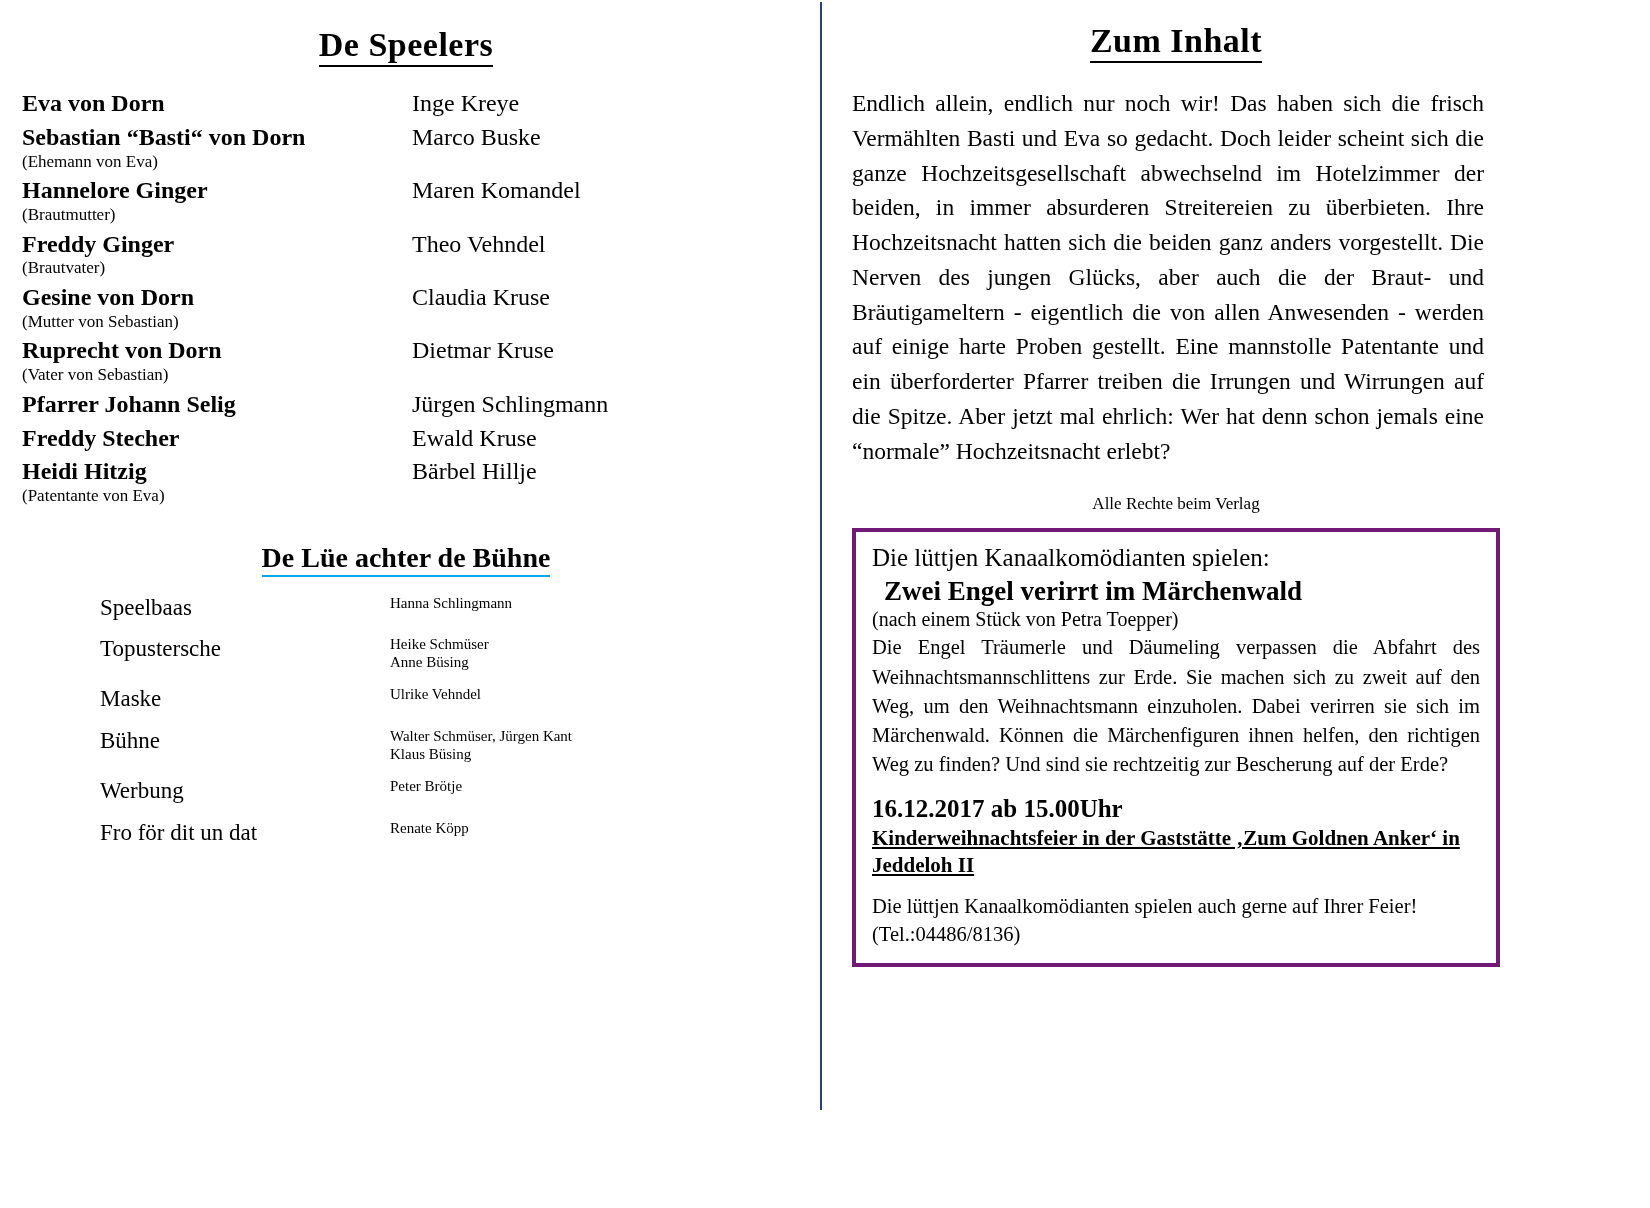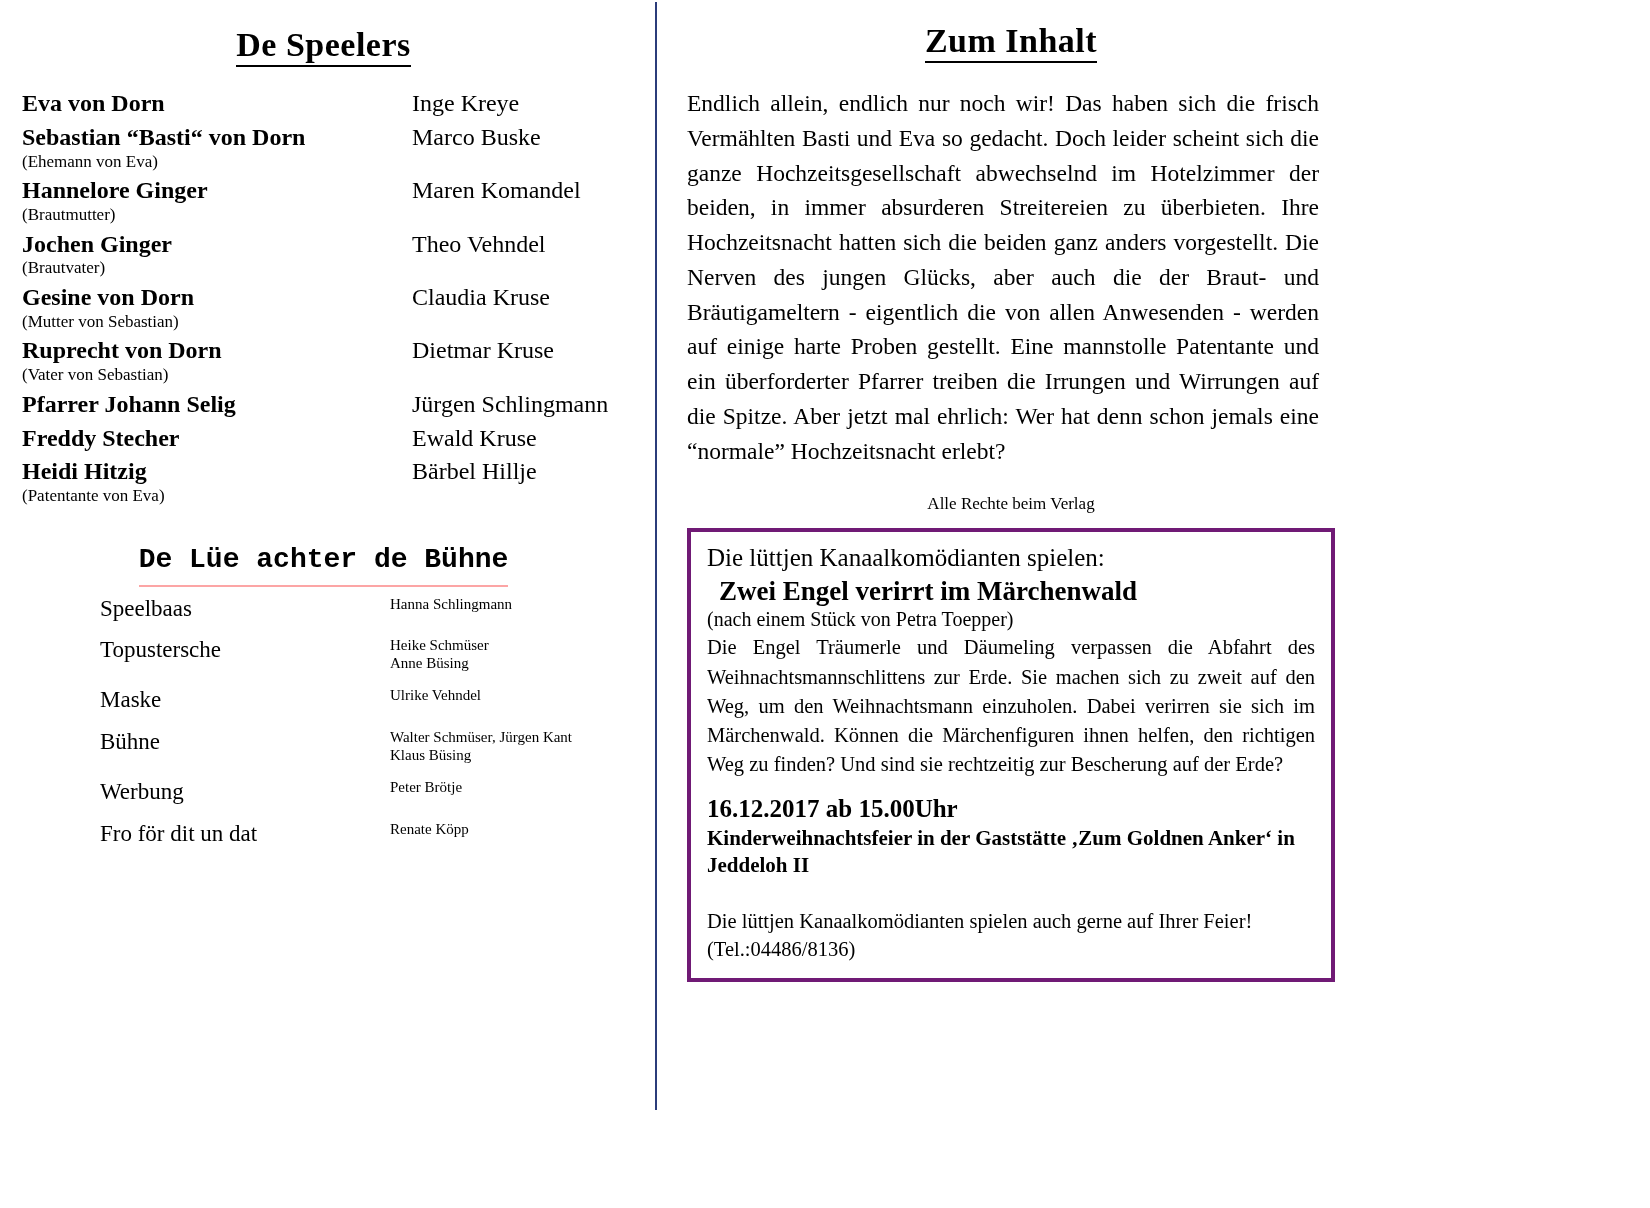--- a/index.html
+++ b/index.html
@@ -15,21 +15,21 @@
     position: relative;
     overflow: hidden;
   }
   .page {
     display: flex;
     width: 1650px;
     height: 1208px;
     box-sizing: border-box;
   }
   .left-col {
-    width: 655px;
+    width: 820px;
     box-sizing: border-box;
     padding: 10px 28px 0 20px;
     position: relative;
   }
   .divider {
     width: 0;
     border-left: 2px solid #2b3c7a;
     height: 1108px;
     margin-top: 2px;
   }
@@ -52,23 +52,22 @@
     border-bottom: 2px solid #000;
     padding-bottom: 2px;
   }
   h2.sub-title {
     font-size: 28px;
     font-weight: bold;
     text-align: center;
     margin: 36px 0 20px 0;
   }
   h2.sub-title span.u {
-    border-bottom: 2px solid #fca5a5;
-    padding-bottom: 10px;
-    font-family: Liberation Mono, monospace;
+    border-bottom: 2px solid #0ea5e9;
+    padding-bottom: 2px;
   }
 
   
   .cast {
     margin: 0 0 0 2px;
   }
   .cast-row {
     display: flex;
     align-items: flex-start;
     margin-bottom: 6px;
@@ -158,21 +157,22 @@
   }
   .promo-date {
     font-size: 25px;
     font-weight: bold;
     margin-bottom: 2px;
   }
   .promo-event {
     font-size: 21px;
     font-weight: bold;
     line-height: 1.3;
-    margin-bottom: 27px;
+    margin-bottom: 12px;
+    text-decoration: underline;
   }
   .promo-footer {
     font-size: 20.5px;
     line-height: 1.4;
     font-family: Liberation Serif, serif;
   }
 </style>
 </head>
 <body>
 
@@ -204,21 +204,21 @@
       <div class="cast-row">
         <div class="cast-role">
           <div class="role-name">Hannelore Ginger</div>
           <div class="role-note">(Brautmutter)</div>
         </div>
         <div class="cast-actor">Maren Komandel</div>
       </div>
 
       <div class="cast-row">
         <div class="cast-role">
-          <div class="role-name">Jochen Ginger</div>
+          <div class="role-name">Freddy Ginger</div>
           <div class="role-note">(Brautvater)</div>
         </div>
         <div class="cast-actor">Theo Vehndel</div>
       </div>
 
       <div class="cast-row">
         <div class="cast-role">
           <div class="role-name">Gesine von Dorn</div>
           <div class="role-note">(Mutter von Sebastian)</div>
         </div>

